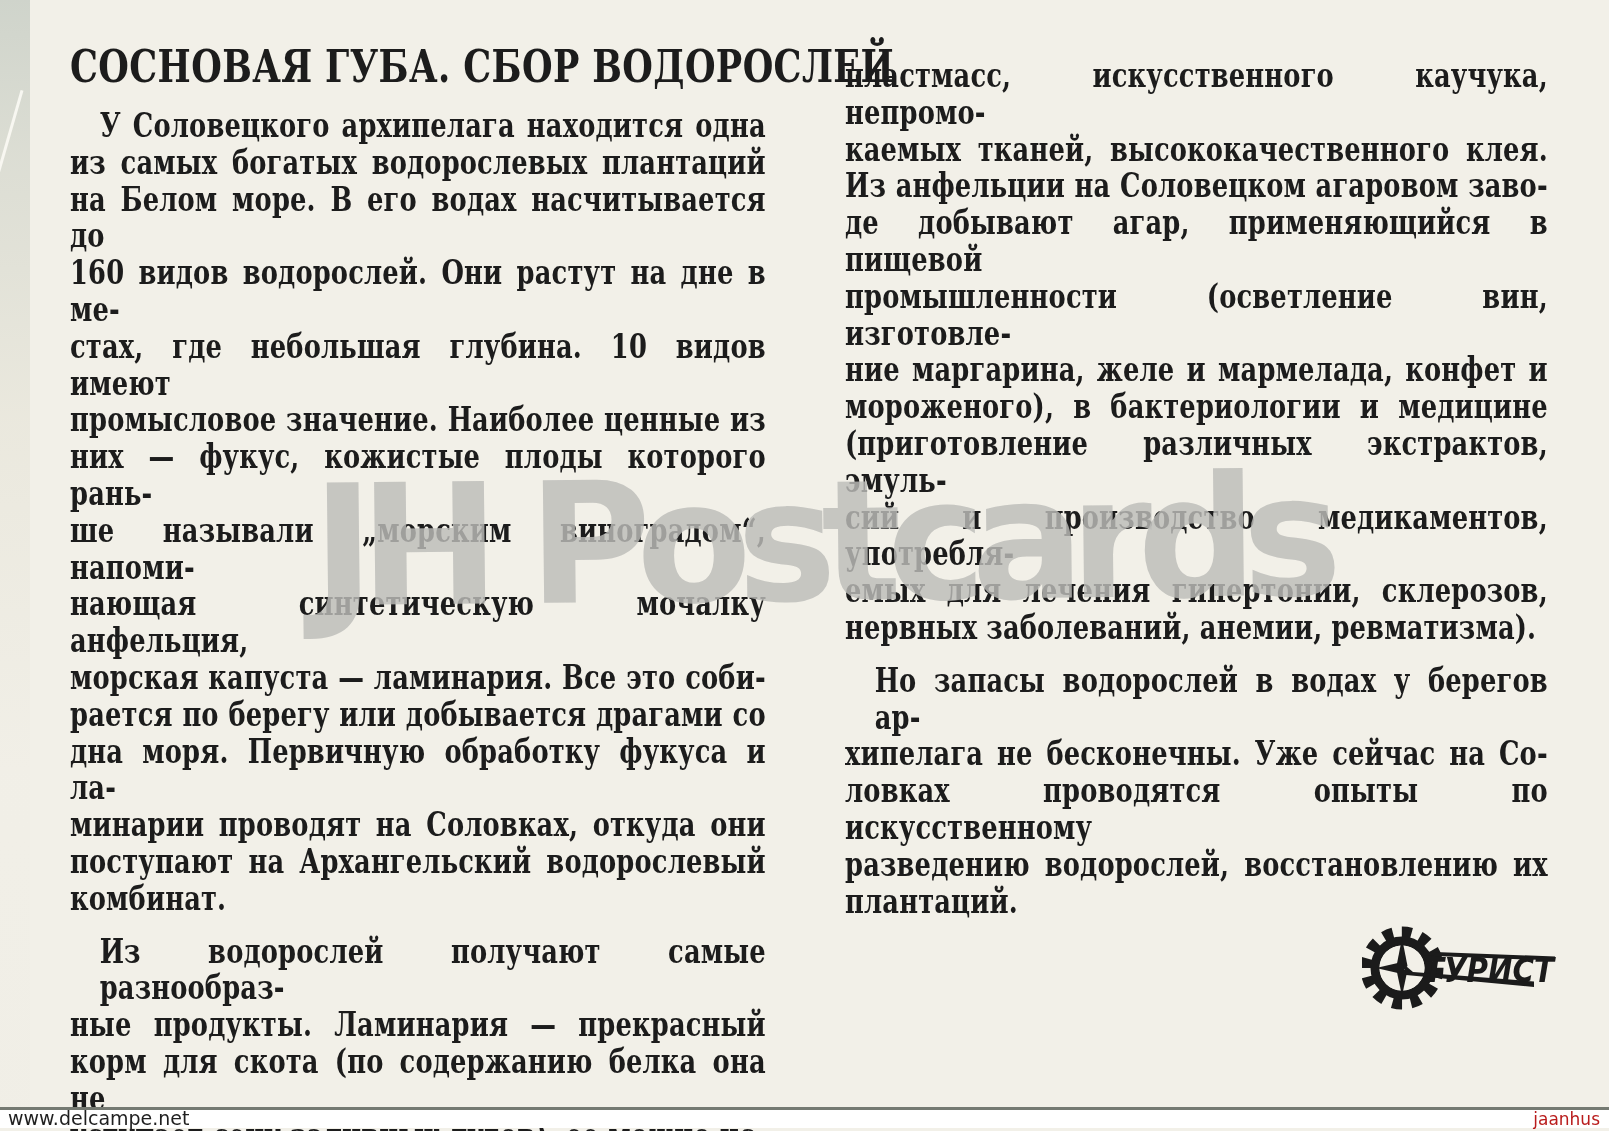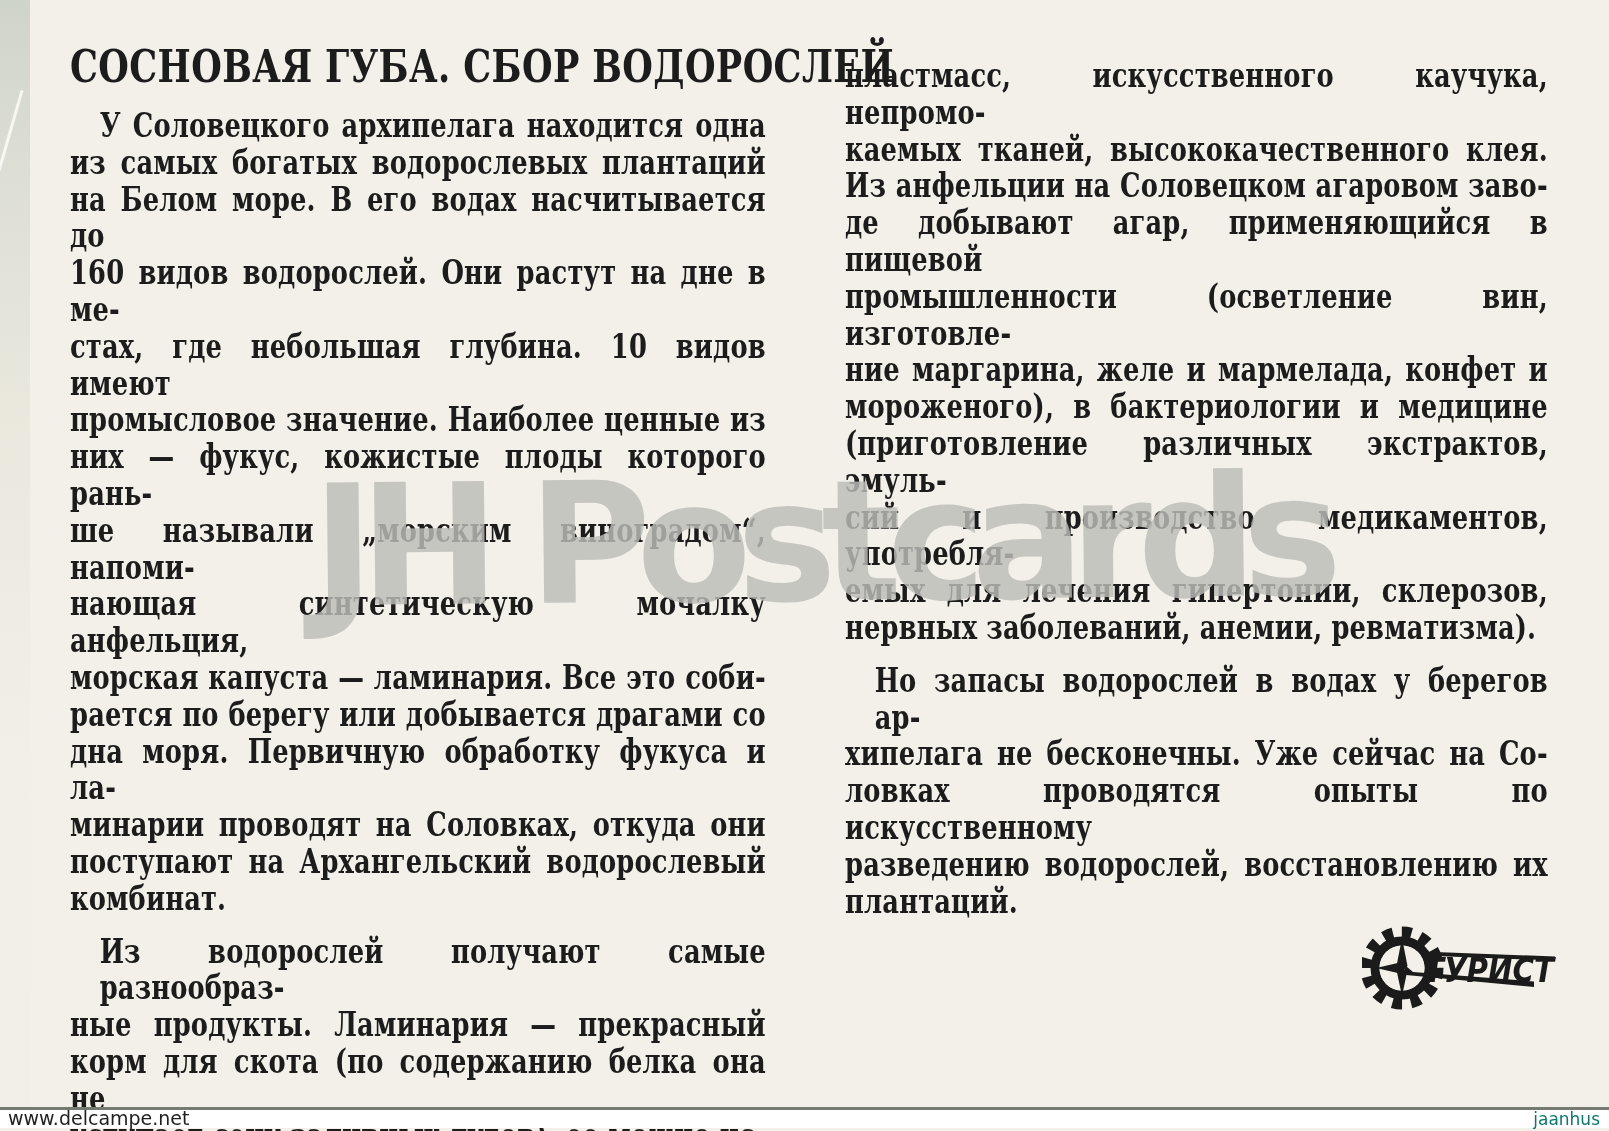--- a/index.html
+++ b/index.html
@@ -44,21 +44,21 @@
   
   .logo{position:absolute;left:1362px;top:918px;width:205px;height:100px;}
   .logo svg{display:block;width:100%;height:100%;}
   
   .footer{
     position:absolute;left:0;right:0;bottom:3px;height:18px;background:#ffffff;
     border-top:3px solid #757a72;
     font-family:"DejaVu Sans",sans-serif;color:#1f1f1f;
   }
   .footer .f-left{position:absolute;left:8px;bottom:-1px;font-size:19px;}
-  .footer .f-right{position:absolute;right:9px;bottom:-1px;font-size:17px;color:#0f766e;}
+  .footer .f-right{position:absolute;right:9px;bottom:-1px;font-size:17px;color:#b91c1c;}
 </style>
 </head>
 <body>
 
 <div class="scan-edge-left"></div>
 <div class="scan-crease"></div>
 
 <div class="col col-left">
   <div class="doc-title">СОСНОВАЯ ГУБА. СБОР ВОДОРОСЛЕЙ</div>
   <div>

